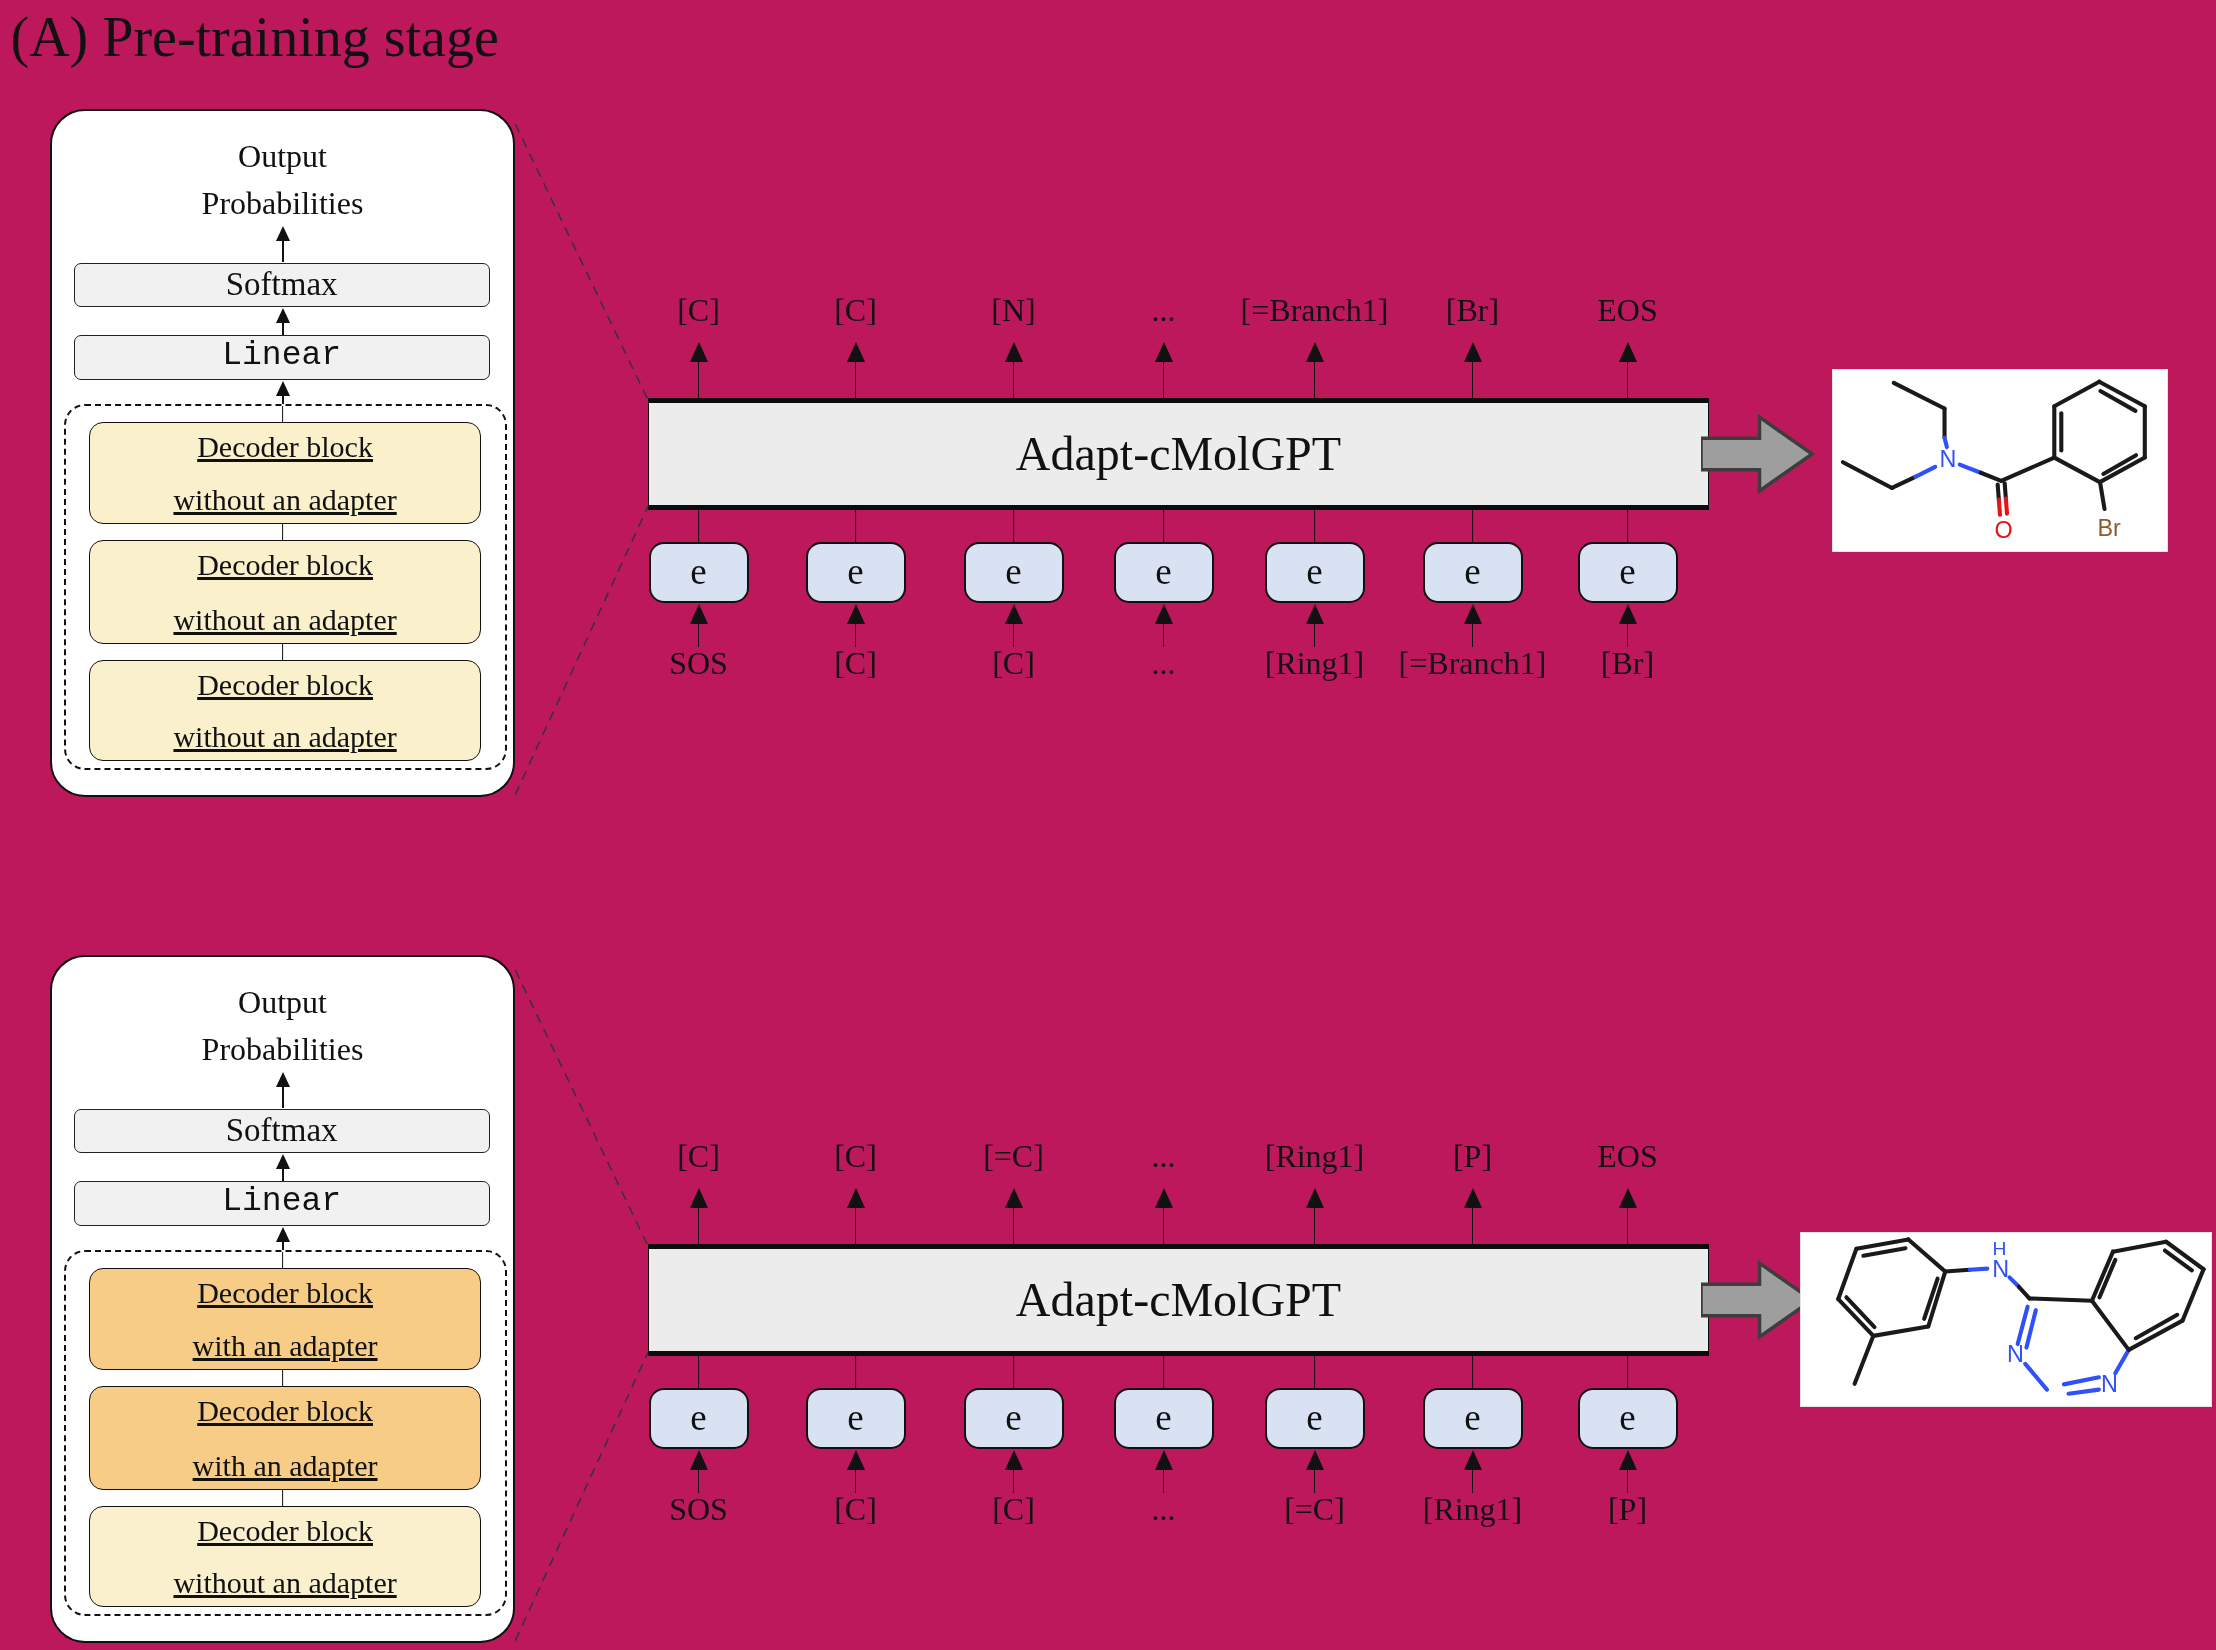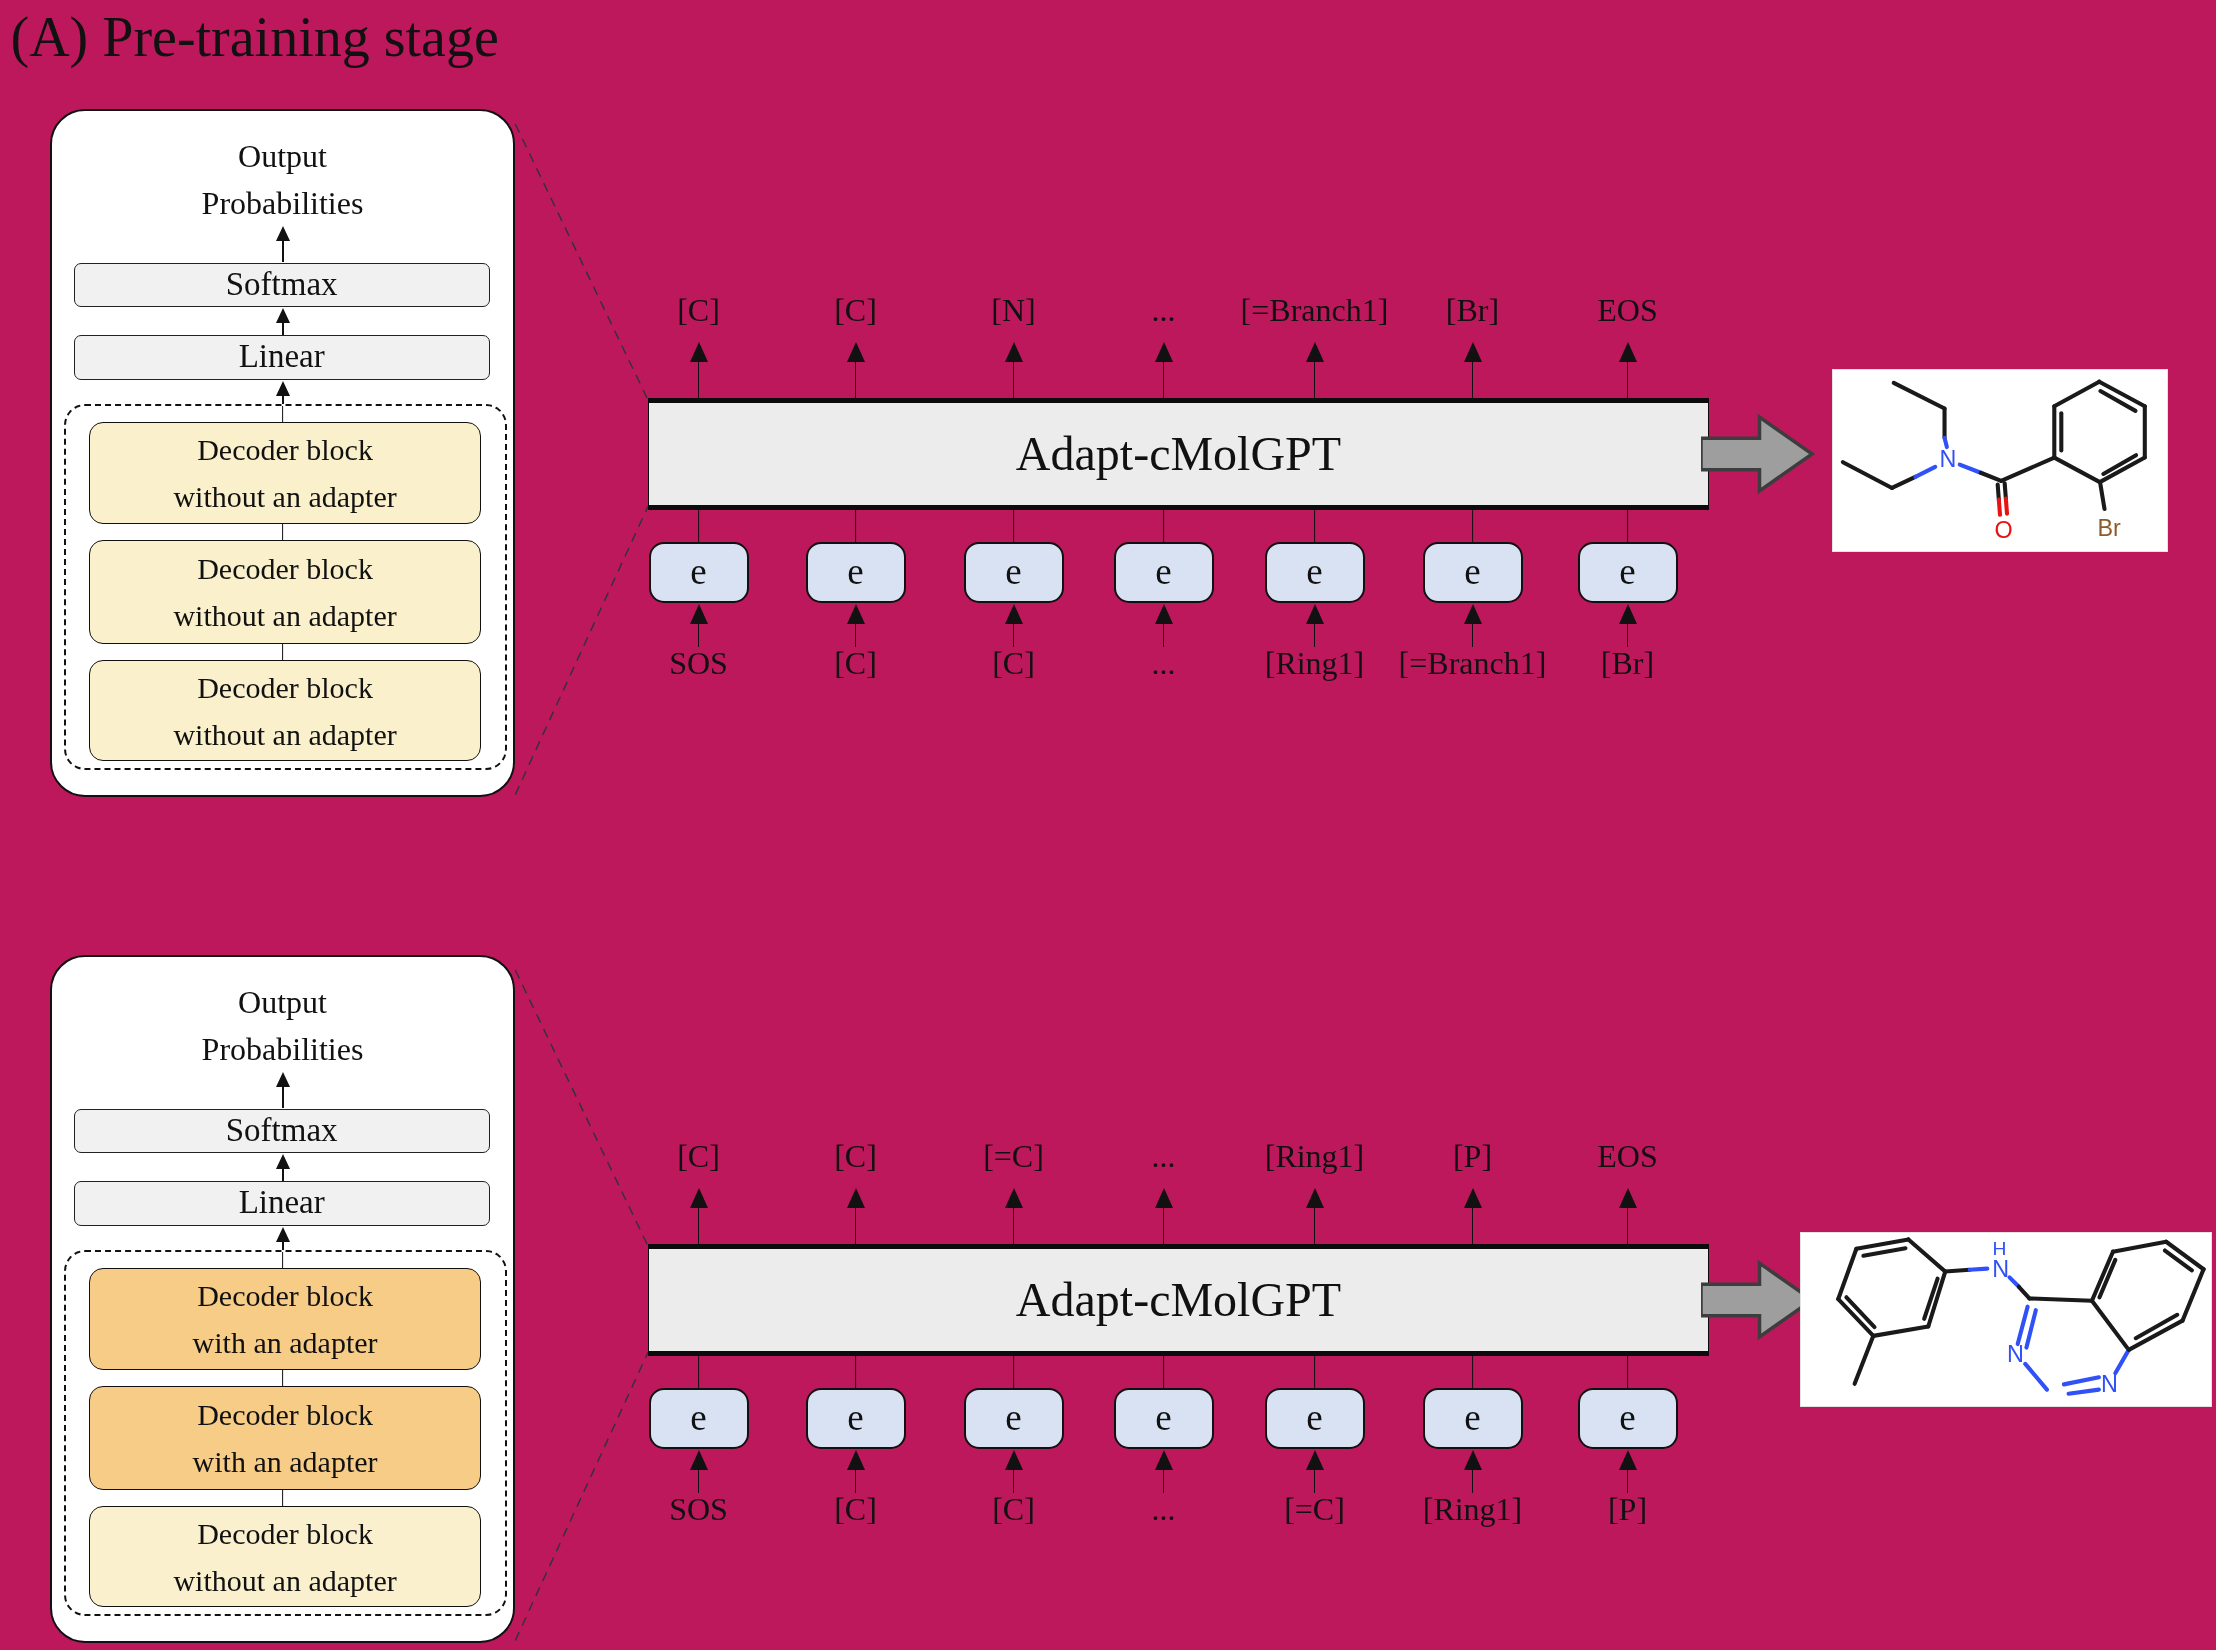--- a/index.html
+++ b/index.html
@@ -10,26 +10,26 @@
 
   
   .panel{position:absolute;left:50px;top:109px;width:465px;height:688px;
          border:2.3px solid #111;border-radius:35px;background:#fff;box-sizing:border-box;}
   .outprob{position:absolute;left:0;top:22px;width:100%;text-align:center;
            font-size:32px;line-height:47px;}
   .gbox{position:absolute;left:21.7px;width:416px;height:44px;background:var(--panelfill);
         border:1.8px solid #222;border-radius:7px;box-sizing:border-box;
         text-align:center;font-size:33px;line-height:40px;}
   .gbox.softmax{top:152px;}
-  .gbox.linear{top:224px;height:45px;}
+  .gbox.linear{top:224px;height:45px;font-family:Liberation Mono, monospace;}
   .dashedwrap{position:absolute;left:11.7px;top:293px;width:443px;height:366px;
               border:2.3px dashed #111;border-radius:21px;box-sizing:border-box;}
   .dblock{position:absolute;left:23.4px;width:392px;border:1.8px solid #111;border-radius:14px;
           box-sizing:border-box;text-align:center;font-size:30px;line-height:47px;
-          display:flex;flex-direction:column;justify-content:center;}
+          display:flex;flex-direction:column;justify-content:space-between;text-decoration:underline;}
   .dblock.b0{top:16.4px;height:102px;}
   .dblock.b1{top:134px;height:104px;}
   .dblock.b2{top:254px;height:101px;}
   .connline{position:absolute;width:1.8px;background:#111;transform:translateX(-50%);}
 
   
   .uparrow{position:absolute;transform:translateX(-50%);display:flex;flex-direction:column;align-items:center;}
   .uparrow .head{width:0;height:0;border-left:9.4px solid transparent;border-right:9.4px solid transparent;
                  border-bottom:20px solid #111;}
   .uparrow.small .head{border-left-width:7.6px;border-right-width:7.6px;border-bottom-width:15px;}

